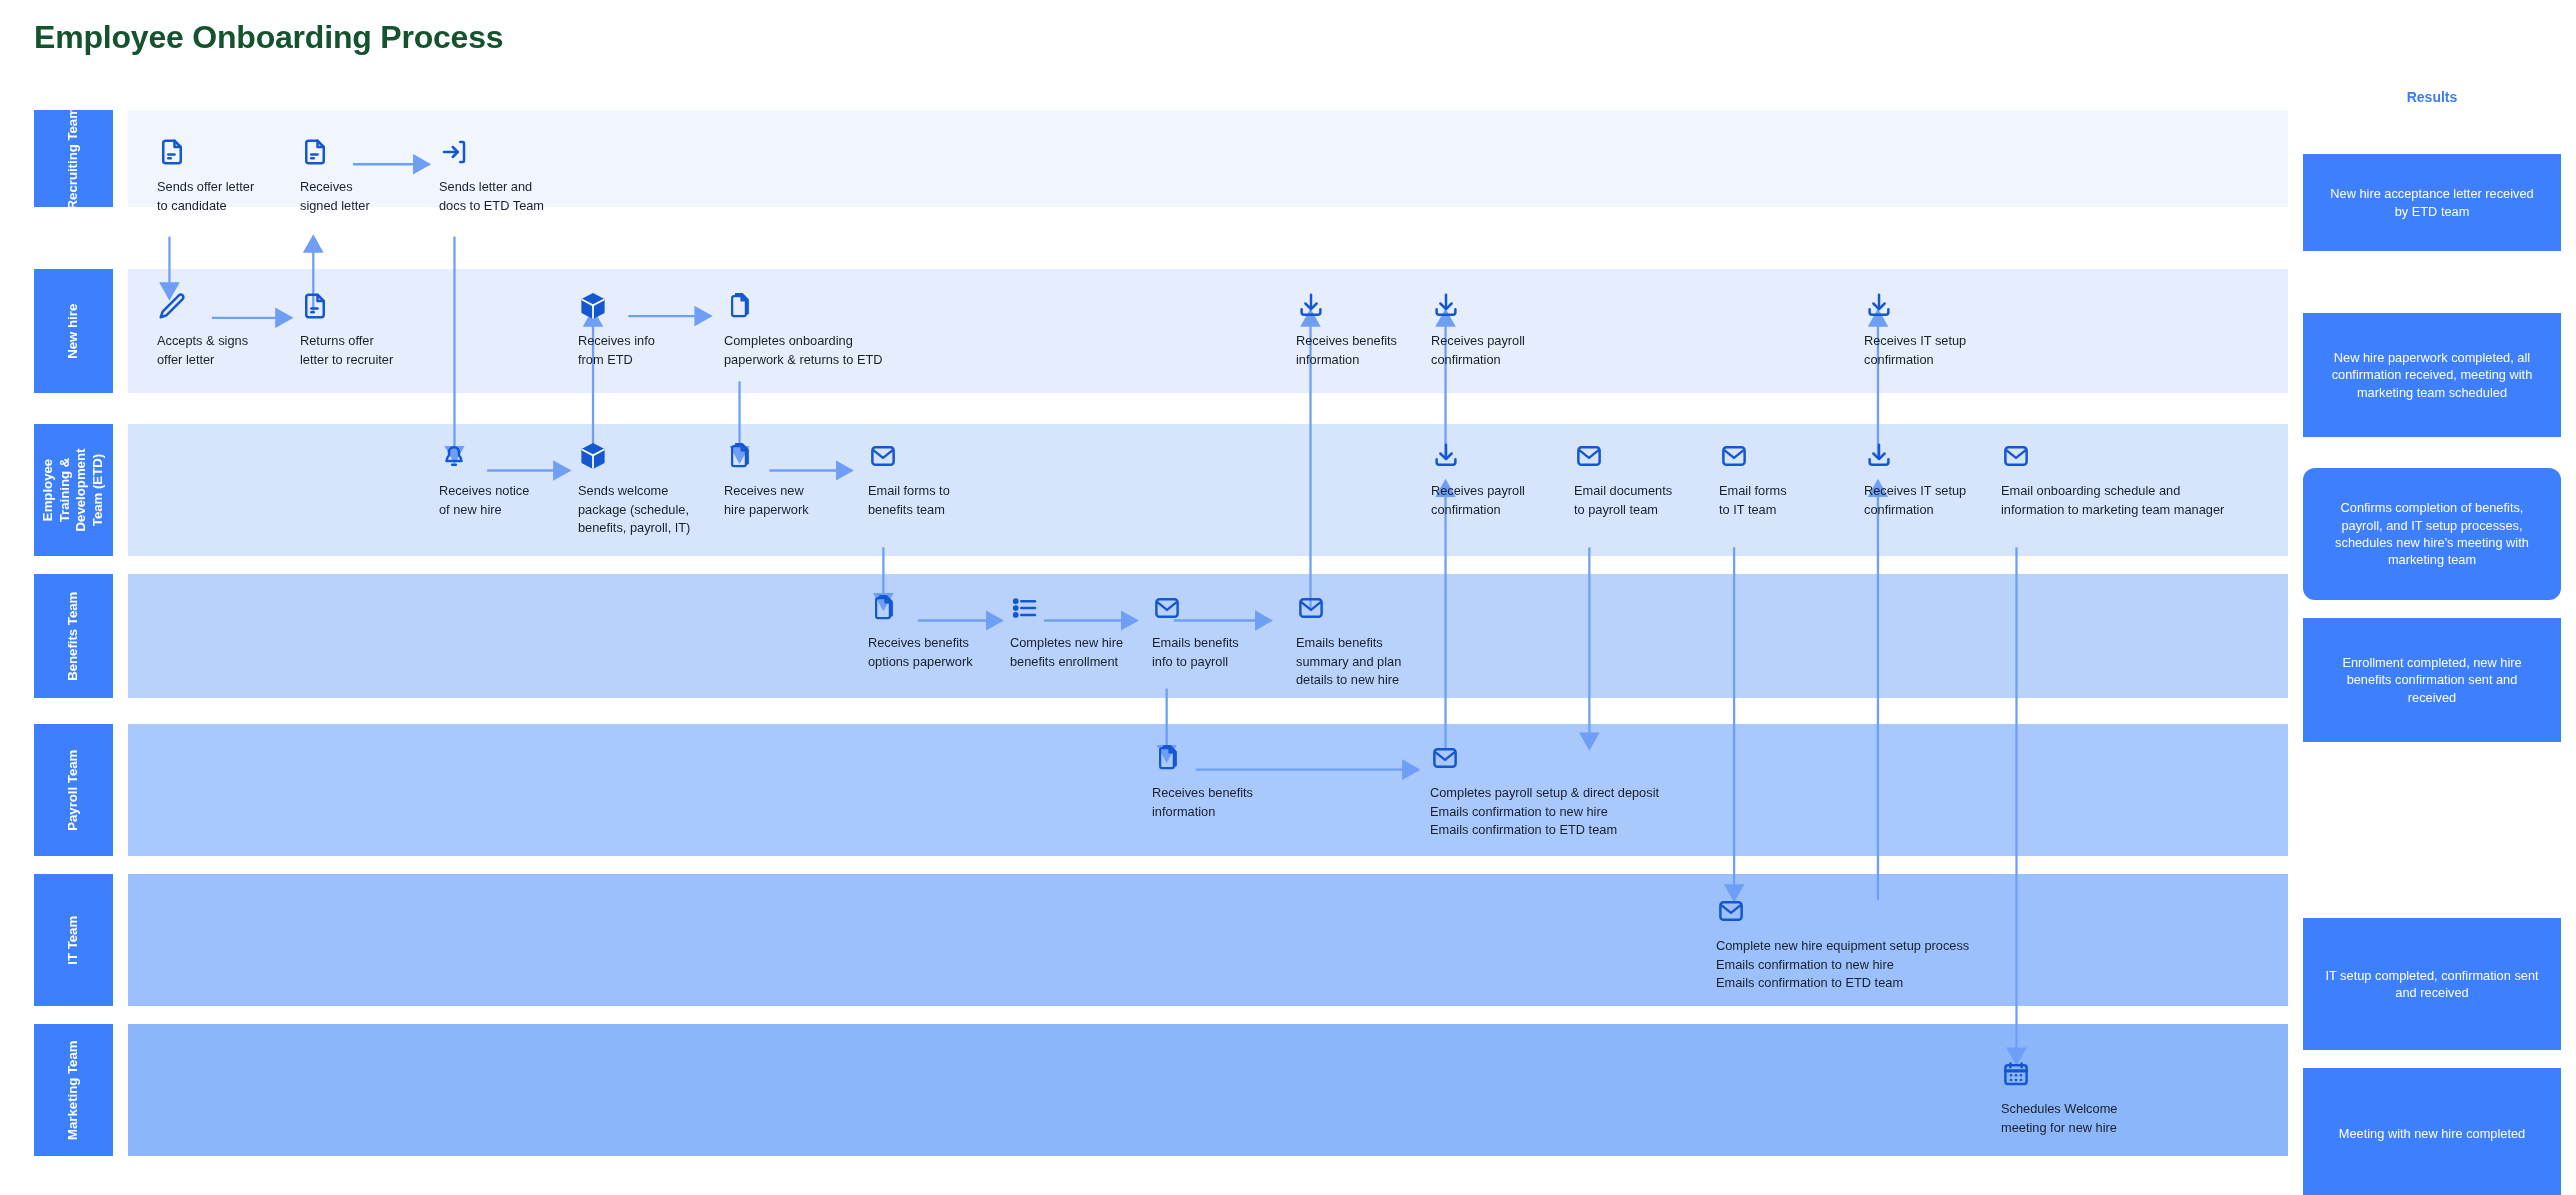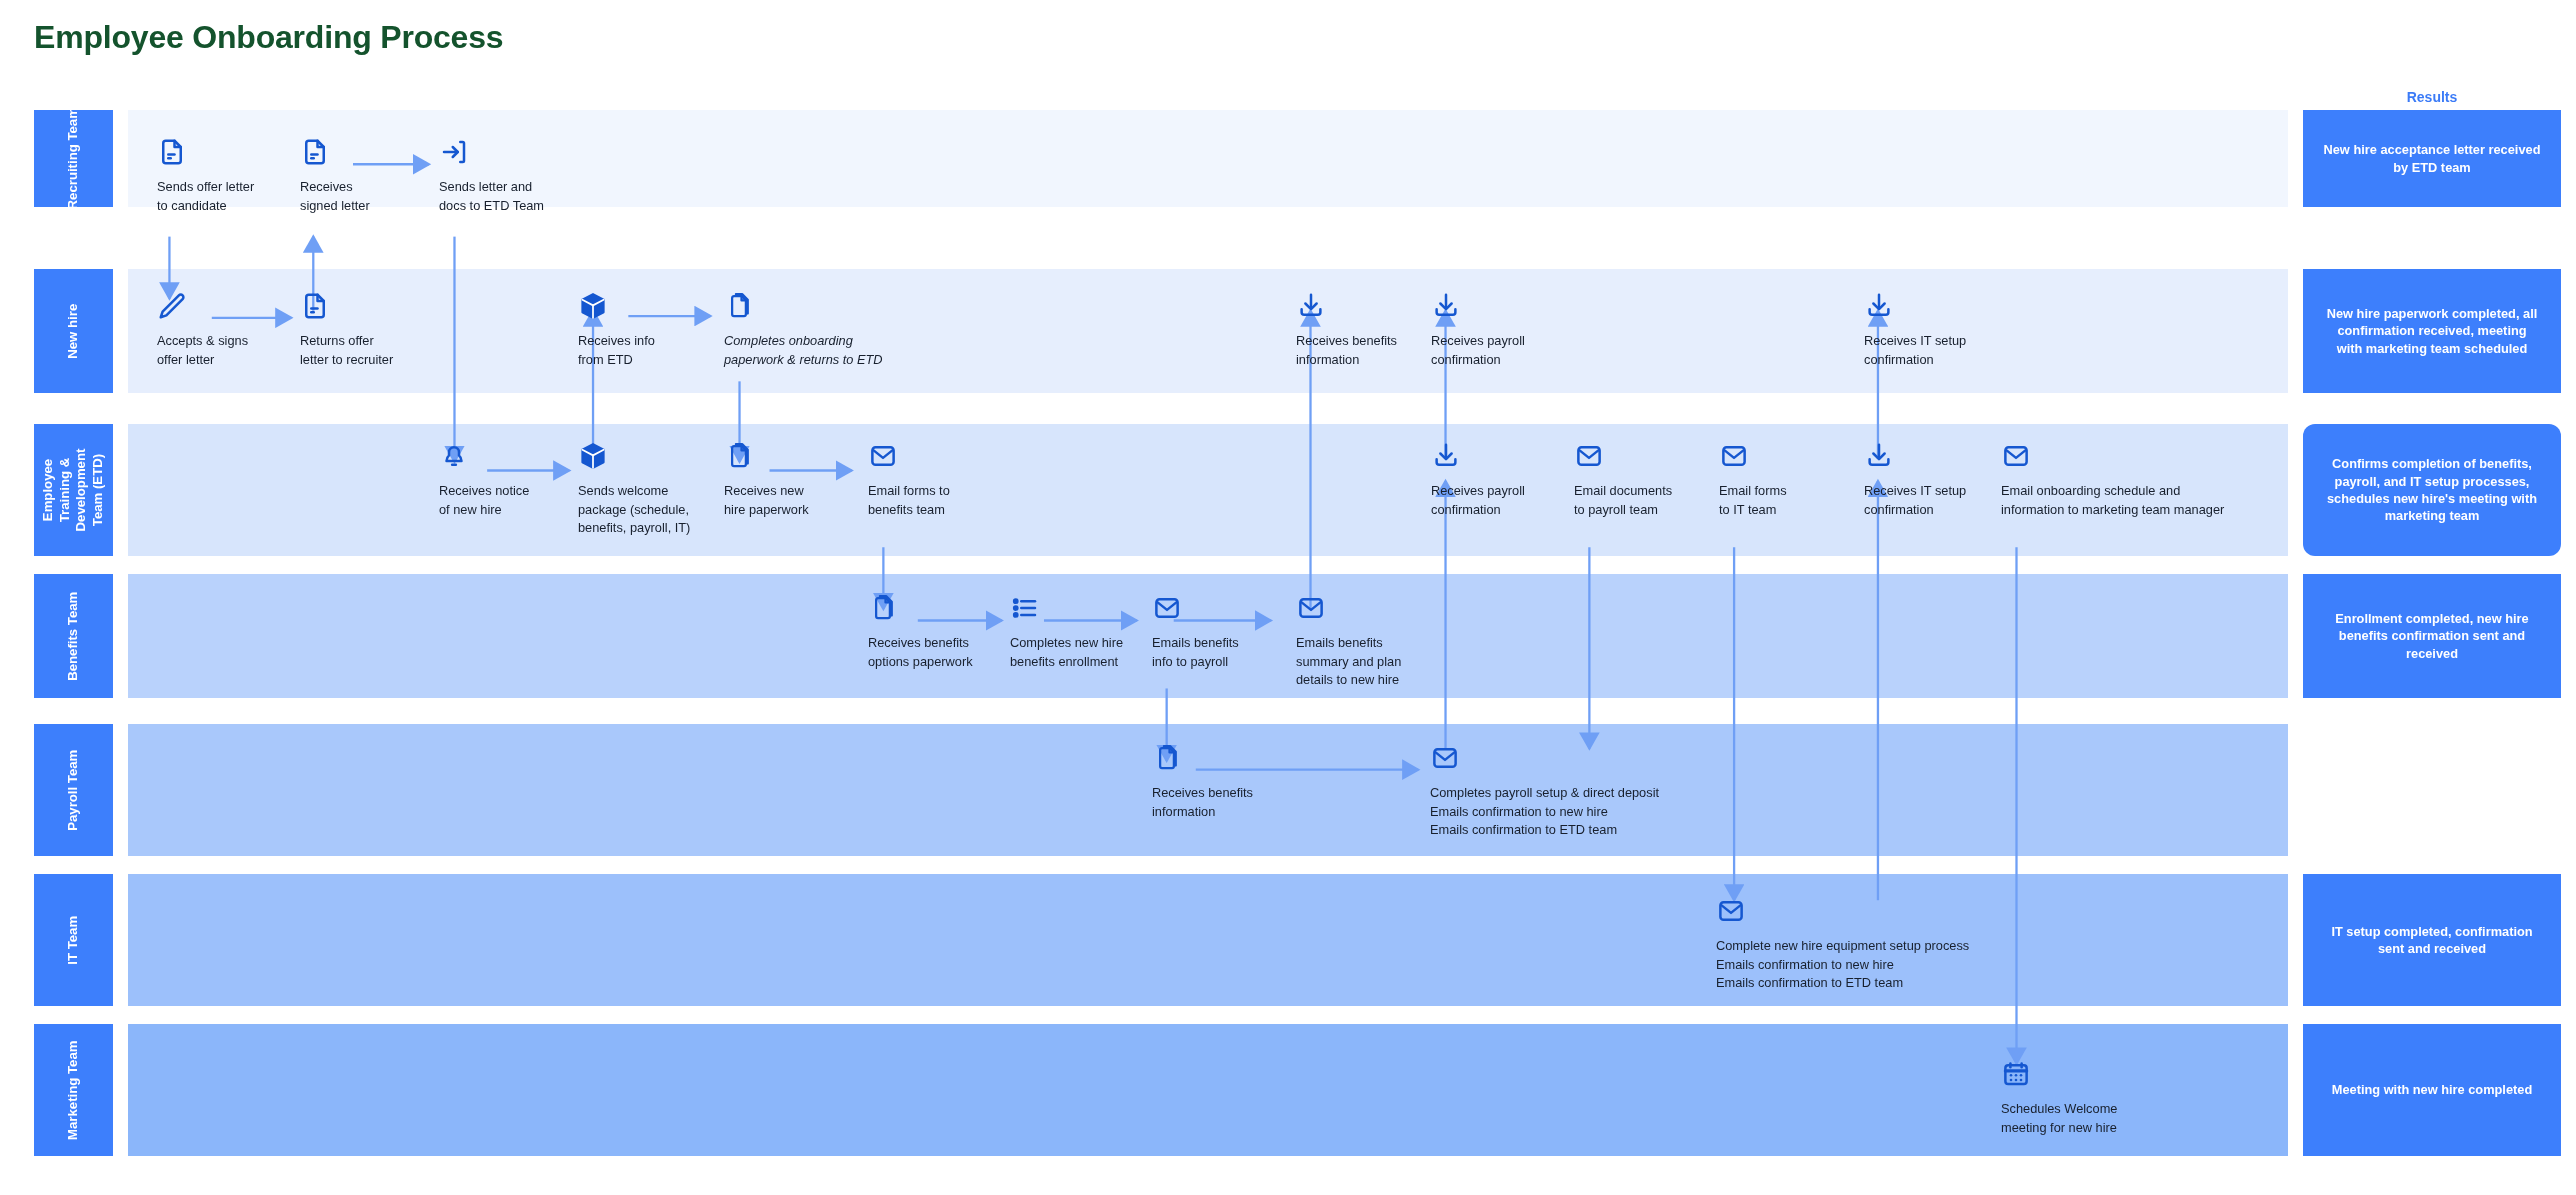--- a/index.html
+++ b/index.html
@@ -35,21 +35,21 @@
   }
   .lane-label.multi span{ white-space:normal; width:141px; }
   .lane-body{ position:absolute; left:128px; width:2160px; }
 
   
   .result-card{
     position:absolute; left:2303px; width:258px;
     background:#3d7ffc; color:#fff;
     display:flex; align-items:center; justify-content:center;
     text-align:center; padding:0 20px;
-    font-size:12.8px; font-weight:bold; line-height:1.35;
+    font-size:12.8px; font-weight:normal; line-height:1.35;margin-top:44px;
   }
 
   
   .node{ position:absolute; }
   .node .ico{ display:block; width:30px; height:30px; }
   .node .cap{
     margin-top:11px; font-size:12.8px; line-height:1.45;
     color:#18202e; white-space:pre-line;
   }
   .node.wide .cap{ white-space:pre-line; }
@@ -241,21 +241,21 @@
       <svg viewBox="0 0 24 24" width="30" height="30" fill="#1557d0" stroke="#1557d0" stroke-width="1.6" stroke-linecap="round" stroke-linejoin="round">
         <path d="M12 2.5 20.5 7v10L12 21.5 3.5 17V7z"></path>
         <path d="M3.5 7 12 11.5 20.5 7" fill="none" stroke="#ffffff" stroke-width="1.4"></path>
         <path d="M12 11.5V21.5" fill="none" stroke="#ffffff" stroke-width="1.4"></path>
       </svg>
     </span>
     <div class="cap">Receives info
 from ETD</div>
   </div>
 
-  <div class="node wide" style="left:724px;top:291px;width:221px;font-style:italic;">
+  <div class="node wide" style="left:724px;top:291px;width:221px;">
     <span class="ico">
       <svg viewBox="0 0 24 24" width="30" height="30" fill="none" stroke="#1557d0" stroke-width="1.8" stroke-linecap="round" stroke-linejoin="round">
         <path d="M14 4H8a1.5 1.5 0 0 0-1.5 1.5v13A1.5 1.5 0 0 0 8 20h8a1.5 1.5 0 0 0 1.5-1.5V7.5z"></path>
           <path d="M14 4v3.5h3.5"></path>
           <path d="M9.5 2.5h5L19 7v11"></path>
       </svg>
     </span>
     <div class="cap">Completes onboarding
 paperwork &amp; returns to ETD</div>
   </div>

